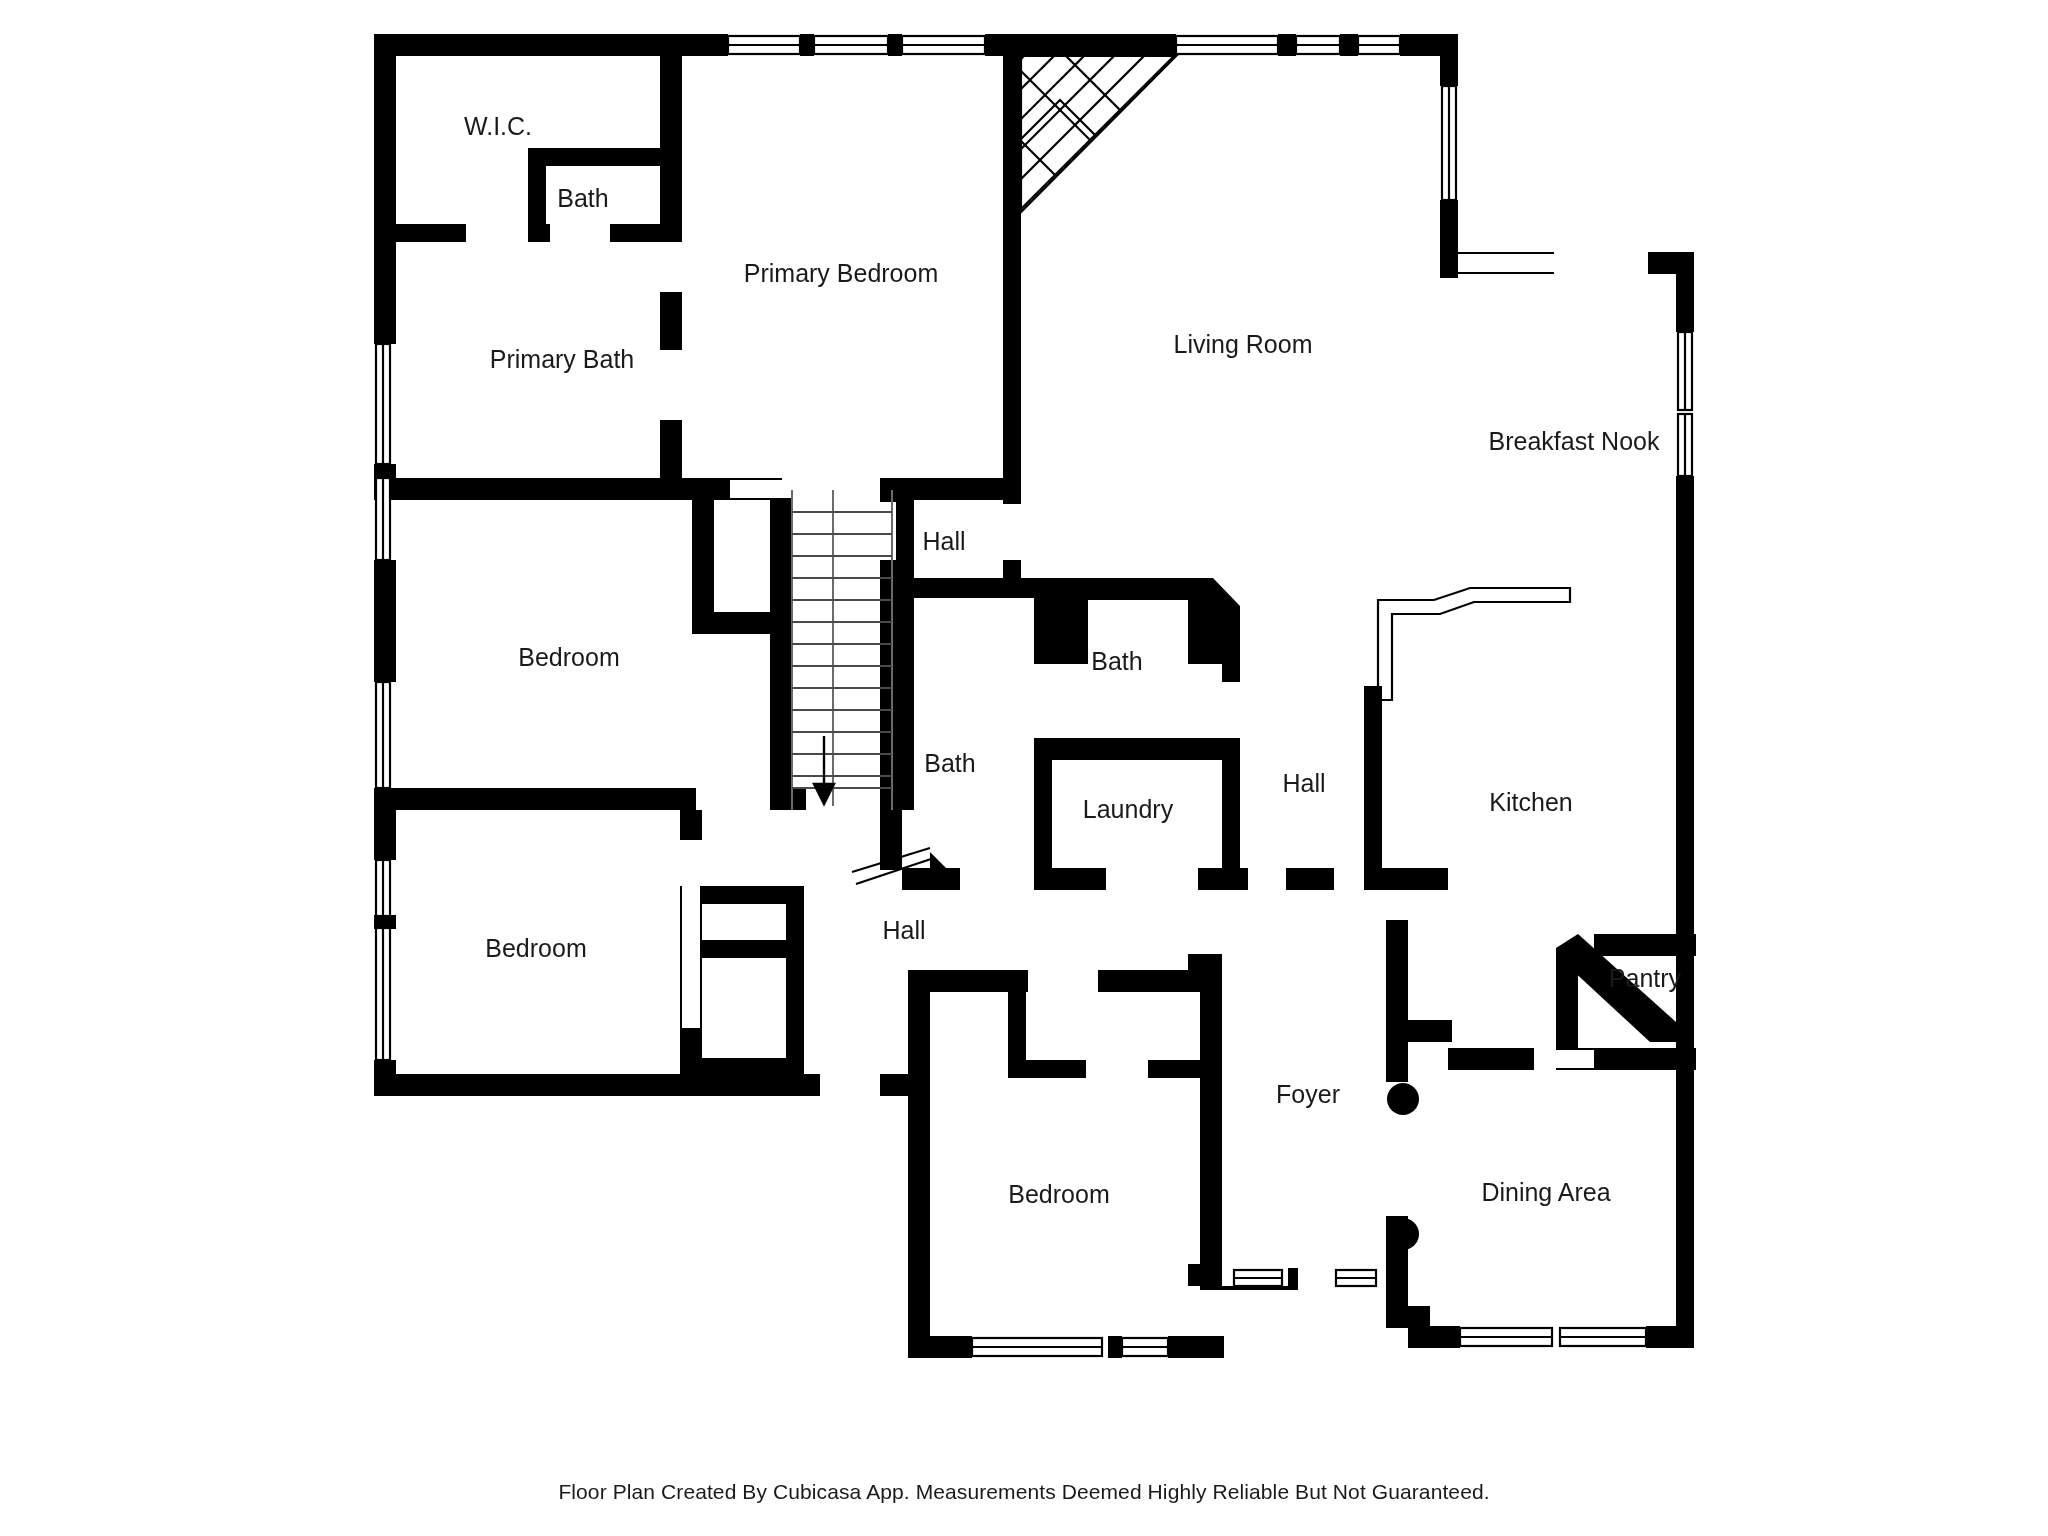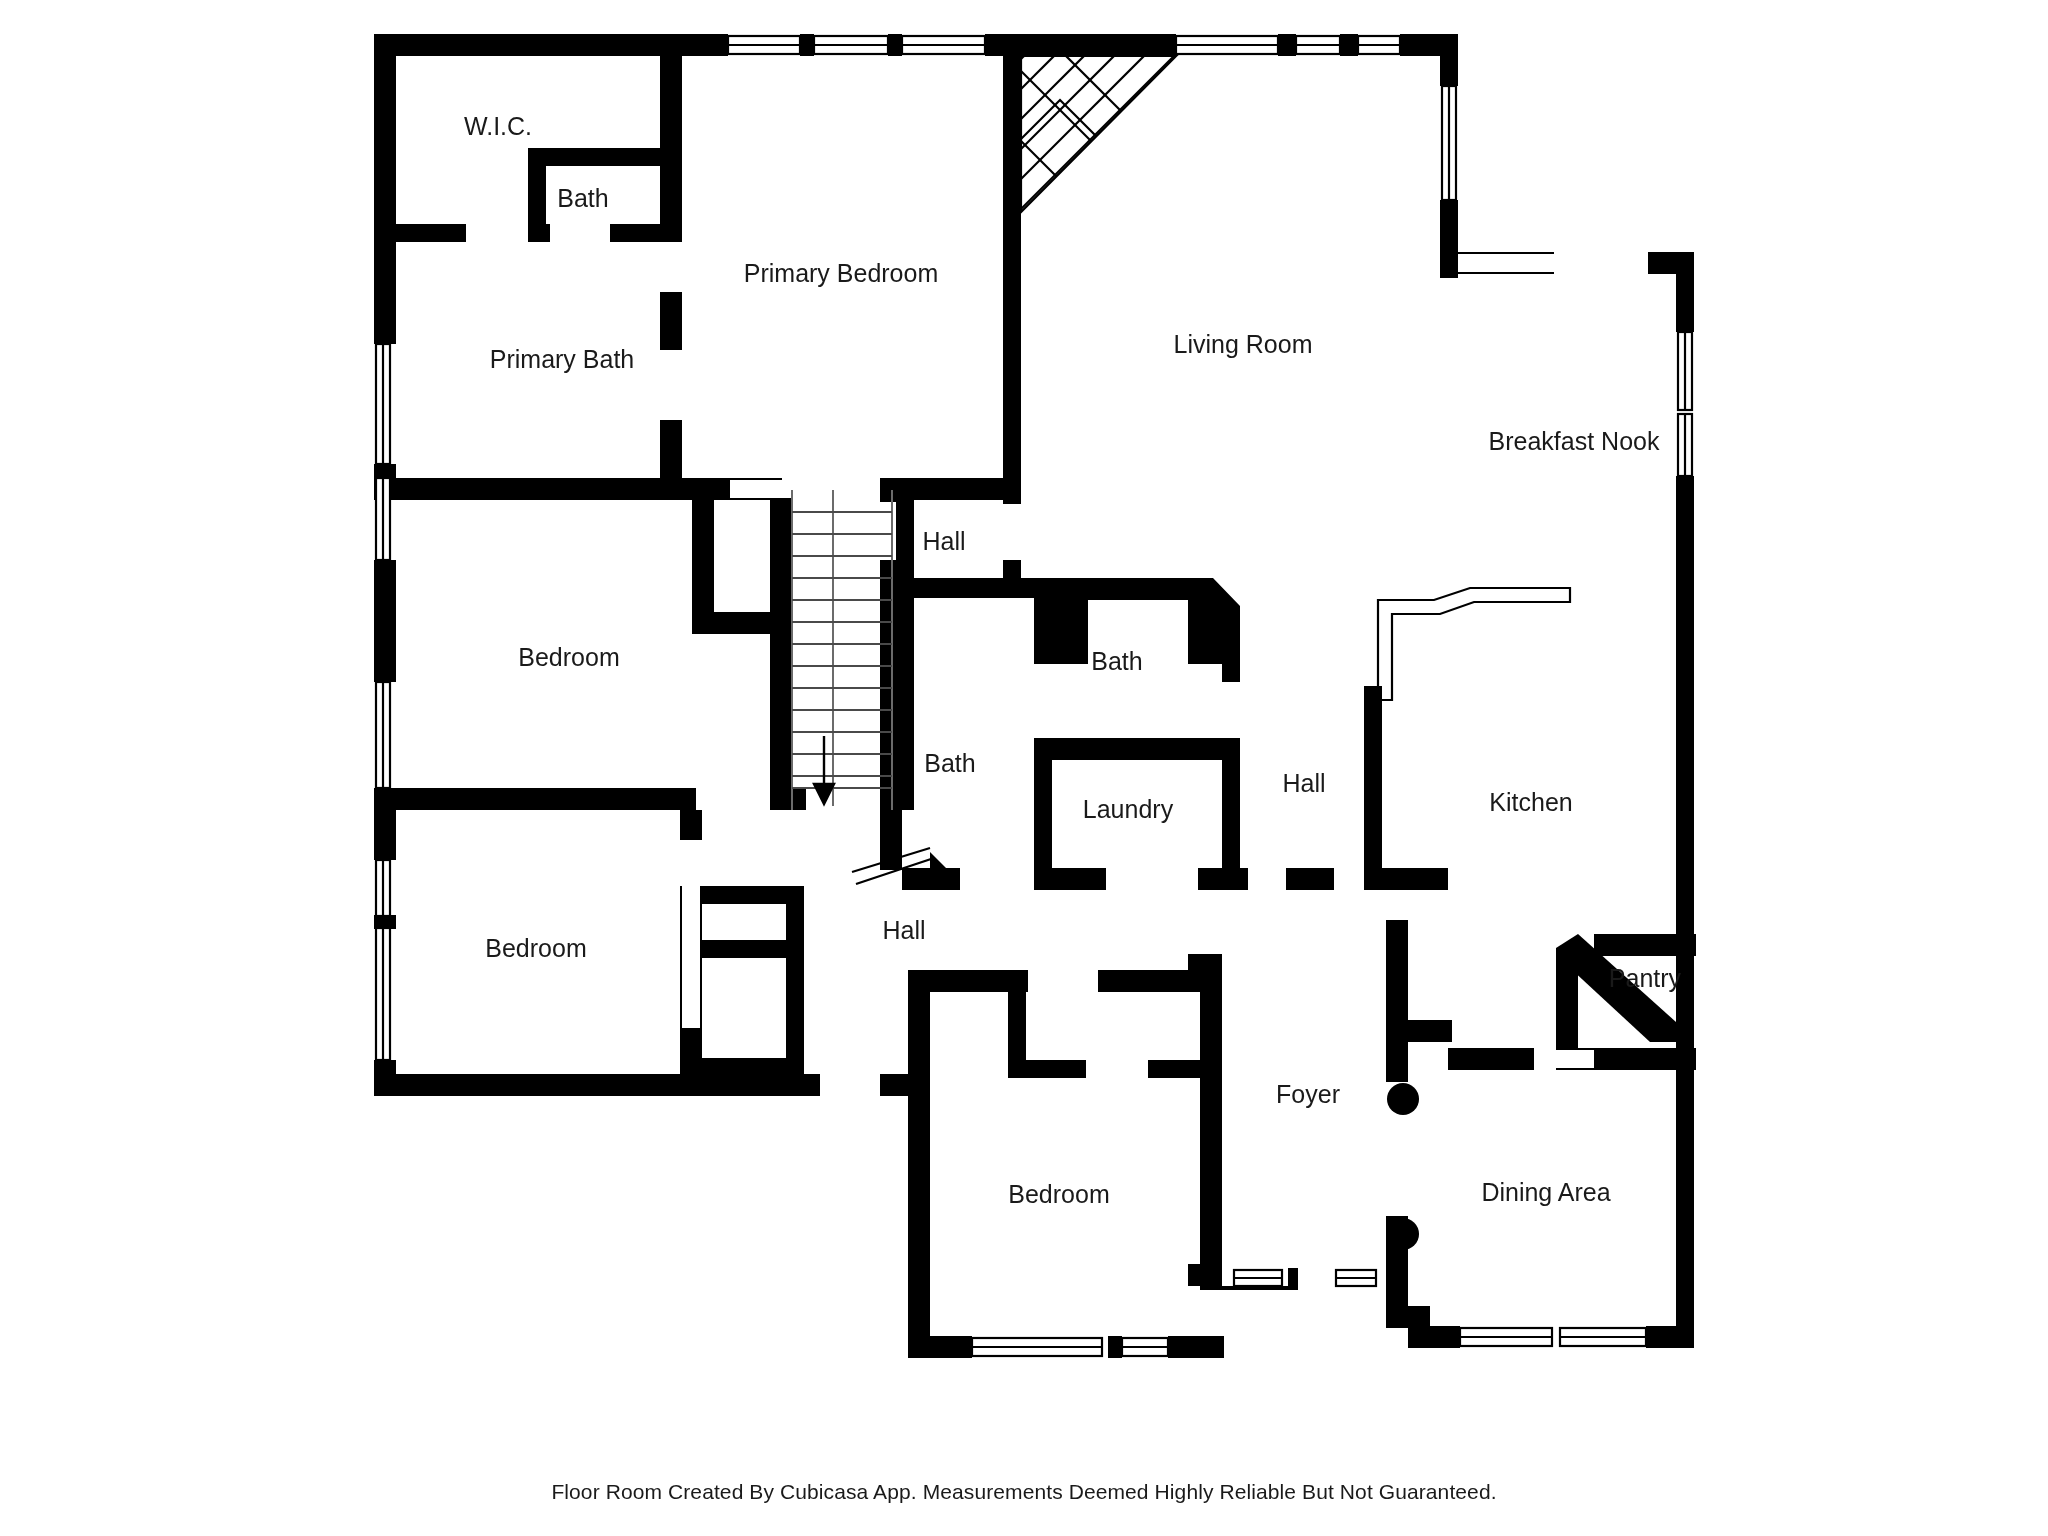--- a/index.html
+++ b/index.html
@@ -424,13 +424,13 @@
     <text class="room-label" x="904" y="932">Hall</text>
     <text class="room-label" x="1645" y="980">Pantry</text>
     <text class="room-label" x="1308" y="1096">Foyer</text>
     <text class="room-label" x="1059" y="1196">Bedroom</text>
     <text class="room-label" x="1546" y="1194">Dining Area</text>
   </g>
 
 </svg>
 </div>
 
-<div class="caption-text">Floor Room Created By Cubicasa App. Measurements Deemed Highly Reliable But Not Guaranteed.</div>
+<div class="caption-text">Floor Plan Created By Cubicasa App. Measurements Deemed Highly Reliable But Not Guaranteed.</div>
 
 </body></html>

